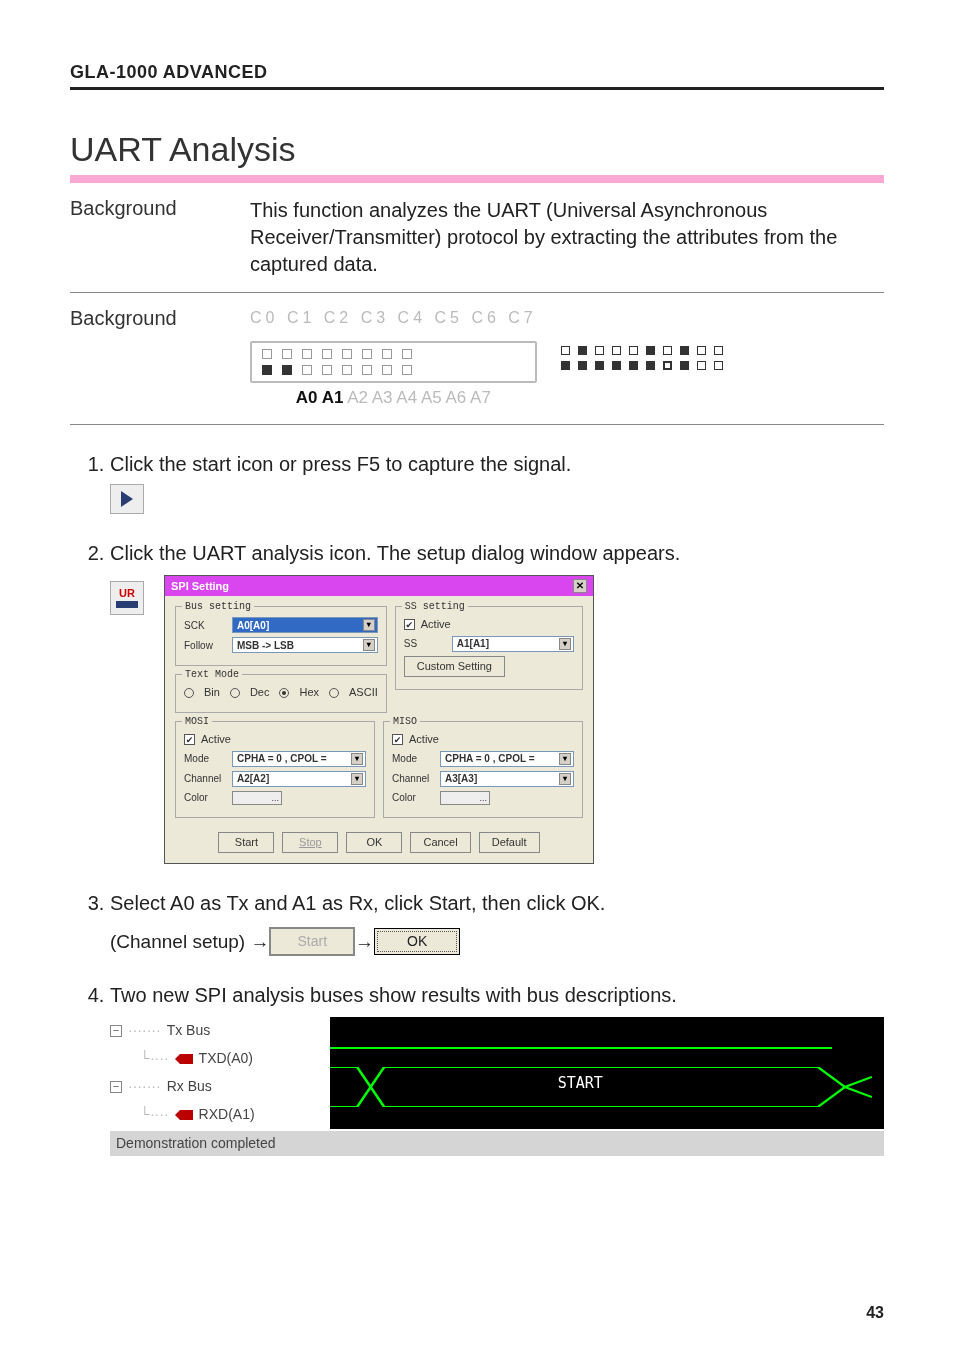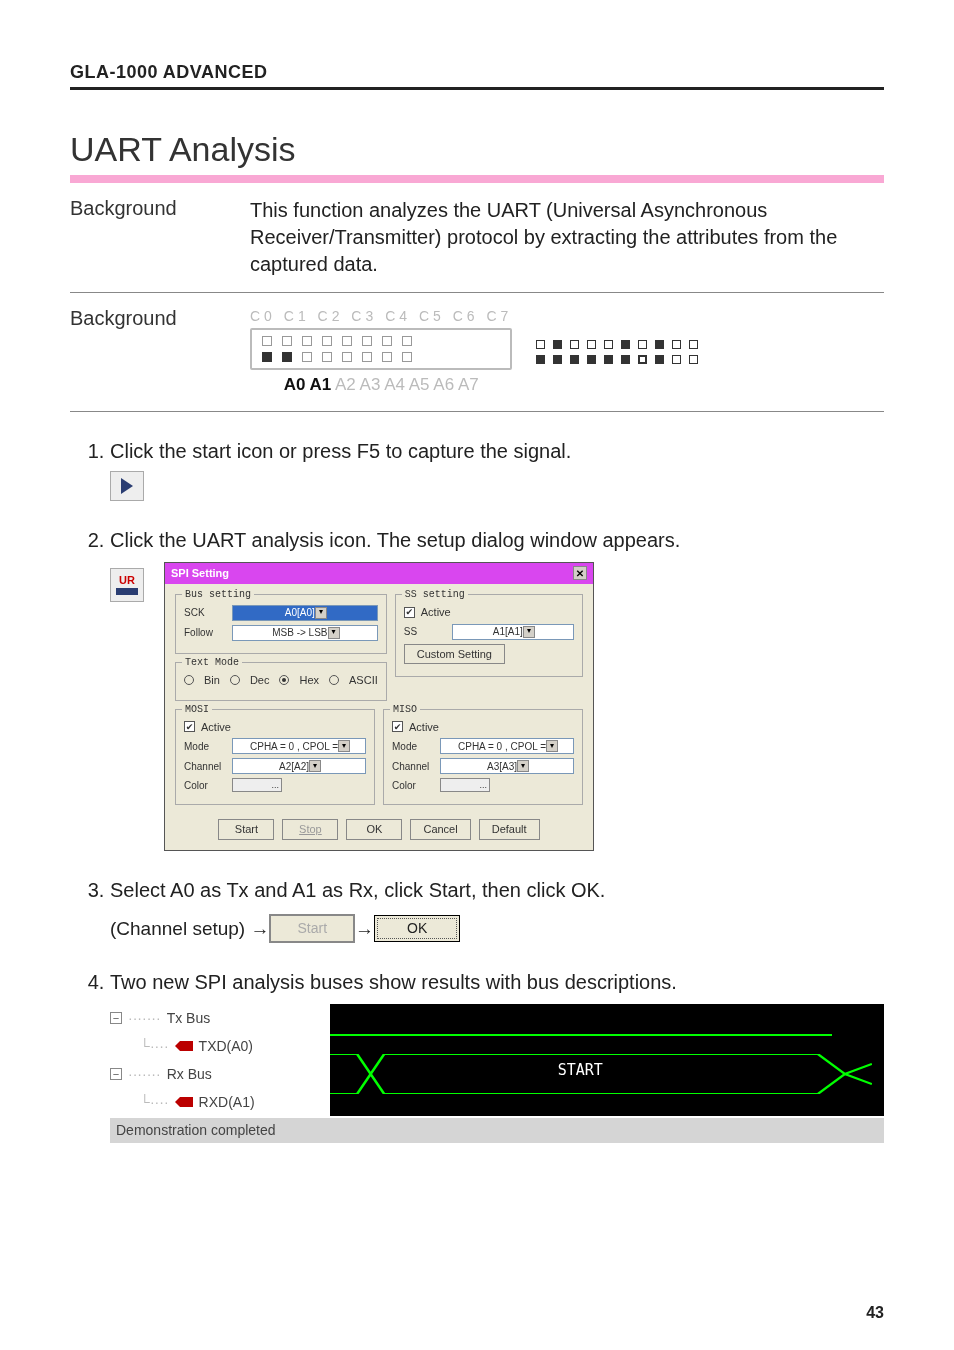--- a/index.html
+++ b/index.html
@@ -16,21 +16,21 @@
   h1.section { font-size: 34px; font-weight: 400; color: #333; margin-top: 40px; border-bottom: 8px solid #f9a8d4; padding-bottom: 6px; }
 
   
   .row { display: flex; border-bottom: 1px solid #888; padding: 14px 0; }
   .row-label { width: 180px; font-size: 20px; color: #333; }
   .row-body { flex: 1; font-size: 20px; line-height: 1.35; color: #222; }
 
   
   .conn-wrap { display: flex; gap: 24px; align-items: center; }
   .conn-box { border: 2px solid #bbb; border-radius: 2px; padding: 6px 10px; background: #fff; }
-  .pin-labels { font-size: 14px; color: #bbb; text-align: left; letter-spacing: 4px; margin-bottom: 2px; }
+  .pin-labels { font-size: 16px; color: #bbb; text-align: left; letter-spacing: 4px; margin-bottom: 12px; }
   .pin-row { display: flex; gap: 10px; }
   .pin { width: 10px; height: 10px; border: 1.5px solid #999; background: #fff; }
   .pin.on { background: #333; border-color: #333; }
   .pin-labels-bot { font-size: 17px; color: #bbb; text-align: center; margin-top: 4px; }
   .pin-labels-bot .on { color: #111; font-weight: 700; }
   .side-pins { display:flex; flex-direction:column; gap:6px; }
   .side-row { display:flex; gap:8px; }
   .spin { width:9px; height:9px; border:1.5px solid #333; }
   .spin.fill { background:#333; }
   .spin.hollow { background:#fff; }
@@ -50,21 +50,21 @@
   .dialog { width: 430px; border:1px solid #555; background:#ece9d8; font-size:11px; color:#333; }
   .dlg-title { background:#d946ef; color:#fff; padding:3px 6px; display:flex; justify-content:space-between; align-items:center; font-weight:700; }
   .dlg-close { width:14px; height:14px; background:#d4d0c8; border:1px solid #888; color:#000; font-size:10px; display:flex; align-items:center; justify-content:center; font-weight:700; }
   .dlg-body { padding:10px; }
   .fieldset { border:1px solid #aaa; padding:6px 8px 8px 8px; margin-bottom:8px; position:relative; }
   .fieldset .legend { position:absolute; top:-7px; left:6px; background:#ece9d8; padding:0 3px; font-size:10px;font-family:Liberation Mono, monospace; }
   .dlg-row { display:flex; gap:8px; }
   .dlg-col { flex:1; }
   .frow { display:flex; align-items:center; gap:6px; margin:4px 0; }
   .lbl { width:42px; font-size:10px; }
-  .dd { flex:1; border:1px solid #7a98b8; background:#fff; height:16px; display:flex; align-items:center; justify-content:center; padding:0 2px 0 4px; font-size:10px; }
+  .dd { flex:1; border:1px solid #7a98b8; background:#fff; height:16px; display:flex; align-items:center; justify-content:space-between; padding:0 2px 0 4px; font-size:10px;font-weight:bold; }
   .dd.sel { background:#316ac5; color:#fff; }
   .dd .arrow { width:12px; height:12px; background:#d4d0c8; border:1px solid #888; color:#000; font-size:8px; display:flex; align-items:center; justify-content:center; }
   .cb { width:11px; height:11px; border:1px solid #555; background:#fff; display:inline-flex; align-items:center; justify-content:center; font-size:9px; }
   .radio { width:10px; height:10px; border:1px solid #555; border-radius:50%; display:inline-block; }
   .radio.on::after { content:""; display:block; width:4px; height:4px; background:#333; border-radius:50%; margin:2px; }
   .btn { border:1px solid #888; background:#ece9d8; padding:2px 12px; font-size:11px; min-width:56px; text-align:center; }
   .btn.dis { color:#999;text-decoration:underline; }
   .btn-row { display:flex; gap:8px; justify-content:center; margin-top:6px; }
   .swatch { width:50px; height:14px; background:#eee; border:1px solid #888; display:flex; align-items:center; justify-content:flex-end; padding-right:2px; font-size:9px; }
 

